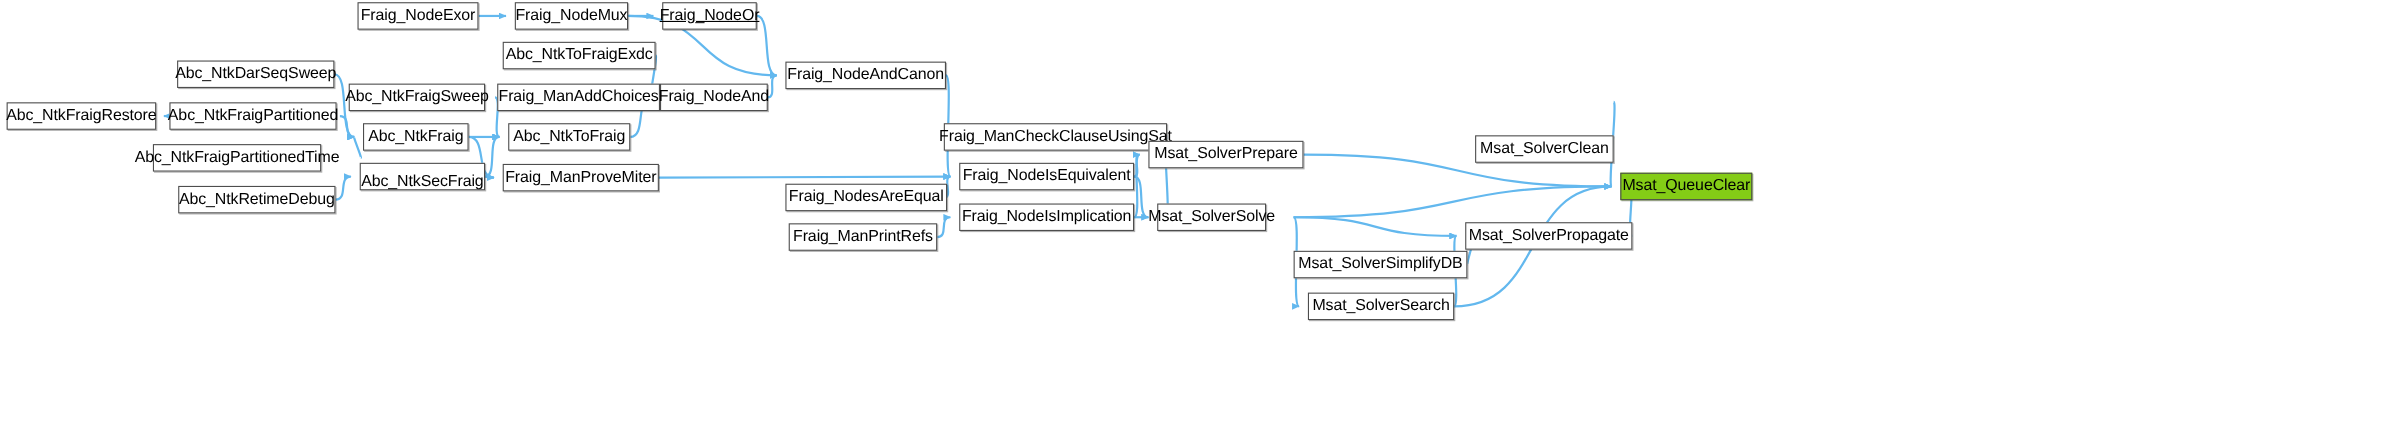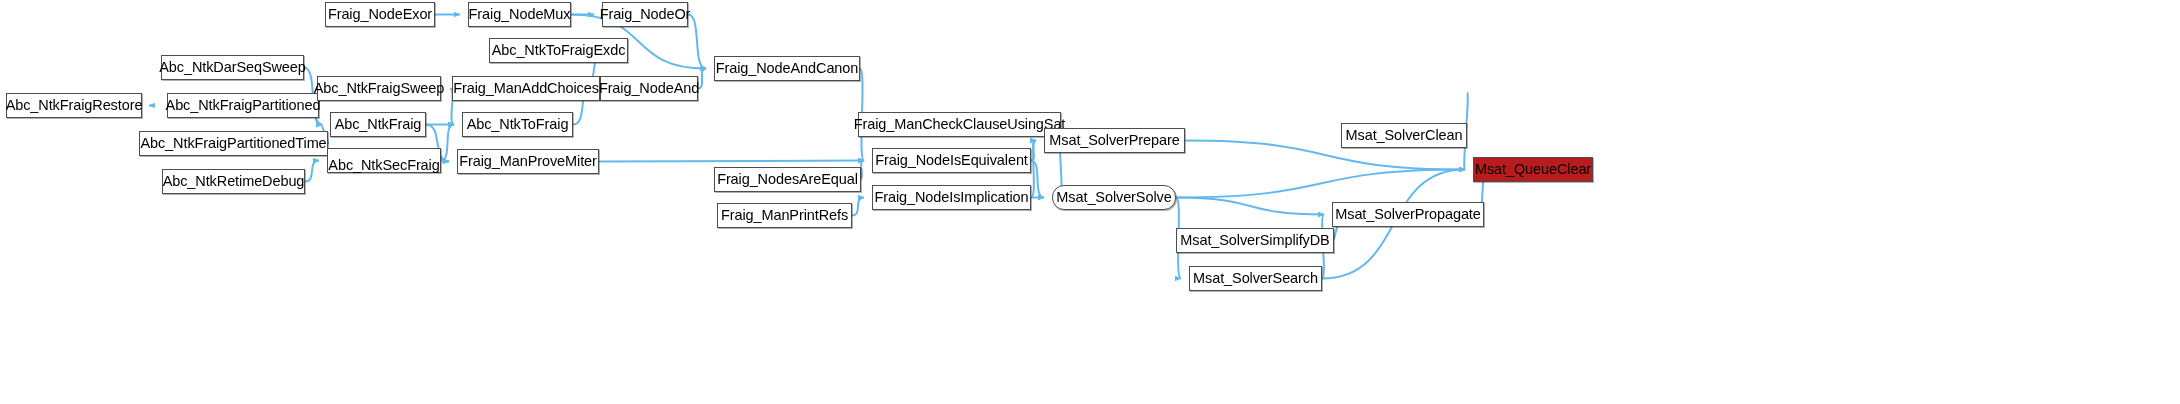--- a/index.html
+++ b/index.html
@@ -36,21 +36,21 @@
     display: flex;
     align-items: center;
     justify-content: center;
     white-space: nowrap;
     padding: 0 3px;
     box-shadow: 1px 1px 0 0 rgba(0,0,0,0.30);
     z-index: 5;
     letter-spacing: -0.1px;
   }
   .node.highlight {
-    background: #b91c1c;
+    background: #84cc16;
   }
 </style>
 </head>
 <body>
 
 <div id="graph-canvas">
   <svg id="edge-layer" viewBox="0 0 2180 404" preserveAspectRatio="none">
       <defs>
         <marker id="arrowhead" markerWidth="7" markerHeight="6" refX="6.4" refY="3" orient="auto" markerUnits="userSpaceOnUse">
           <path d="M0,0 L7,3 L0,6 Z" fill="#63b8ee"></path>
@@ -94,48 +94,48 @@
       <path d="M1467,92.5 C1470.3,92.5 1461.7,169.5 1465,169.5" stroke="#63b8ee" stroke-width="2" fill="none" marker-end="url(#arrowhead)"></path>
       <path d="M1484,214.5 C1477.95,214.5 1487.05,169.5 1481,169.5" stroke="#63b8ee" stroke-width="2" fill="none" marker-end="url(#arrowhead)"></path>
     </svg>
   <div id="node-layer">
       <div class="node" style="left: 6px; top: 93px; width: 136px;">
         <span>Abc_NtkFraigRestore</span>
       </div>
       <div class="node" style="left: 161px; top: 55px; width: 143px;">
         <span>Abc_NtkDarSeqSweep</span>
       </div>
-      <div class="node" style="left: 167px; top: 93px; width: 152px;">
+      <div class="node" style="left: 154px; top: 93px; width: 152px;">
         <span>Abc_NtkFraigPartitioned</span>
       </div>
-      <div class="node" style="left: 139px; top: 131px; width: 189px;">
+      <div class="node" style="left: 139px; top: 131px; width: 153px;">
         <span>Abc_NtkFraigPartitionedTime</span>
       </div>
       <div class="node" style="left: 162px; top: 169px; width: 143px;">
         <span>Abc_NtkRetimeDebug</span>
       </div>
       <div class="node" style="left: 317px; top: 76px; width: 124px;">
         <span>Abc_NtkFraigSweep</span>
       </div>
       <div class="node" style="left: 330px; top: 112px; width: 96px;">
         <span>Abc_NtkFraig</span>
       </div>
       <div class="node" style="left: 327px; top: 148px; width: 114px; align-items: flex-end;">
         <span>Abc_NtkSecFraig</span>
       </div>
       <div class="node" style="left: 325px; top: 2px; width: 110px;">
         <span>Fraig_NodeExor</span>
       </div>
       <div class="node" style="left: 468px; top: 2px; width: 103px;">
         <span>Fraig_NodeMux</span>
       </div>
-      <div class="node" style="left: 602px; top: 2px; width: 86px;">
+      <div class="node" style="left: 602px; top: 2px; width: 86px; text-decoration: underline;">
         <span>Fraig_NodeOr</span>
       </div>
-      <div class="node" style="left: 457px; top: 38px; width: 139px; margin-left: 32px;">
+      <div class="node" style="left: 457px; top: 38px; width: 139px;">
         <span>Abc_NtkToFraigExdc</span>
       </div>
       <div class="node" style="left: 452px; top: 76px; width: 148px;">
         <span>Fraig_ManAddChoices</span>
       </div>
       <div class="node" style="left: 462px; top: 112px; width: 111px;">
         <span>Abc_NtkToFraig</span>
       </div>
       <div class="node" style="left: 457px; top: 149px; width: 142px;">
         <span>Fraig_ManProveMiter</span>
@@ -157,21 +157,21 @@
       </div>
       <div class="node" style="left: 872px; top: 148px; width: 159px;">
         <span>Fraig_NodeIsEquivalent</span>
       </div>
       <div class="node" style="left: 872px; top: 185px; width: 159px;">
         <span>Fraig_NodeIsImplication</span>
       </div>
       <div class="node" style="left: 1044px; top: 128px; width: 141px;">
         <span>Msat_SolverPrepare</span>
       </div>
-      <div class="node" style="left: 1052px; top: 185px; width: 124px; border-radius: 12px;">
+      <div class="node" style="left: 1052px; top: 185px; width: 99px;">
         <span>Msat_SolverSolve</span>
       </div>
       <div class="node" style="left: 1176px; top: 228px; width: 158px;">
         <span>Msat_SolverSimplifyDB</span>
       </div>
       <div class="node" style="left: 1189px; top: 266px; width: 133px;">
         <span>Msat_SolverSearch</span>
       </div>
       <div class="node" style="left: 1341px; top: 80px; width: 126px; margin-top: 43px;">
         <span>Msat_SolverClean</span>

